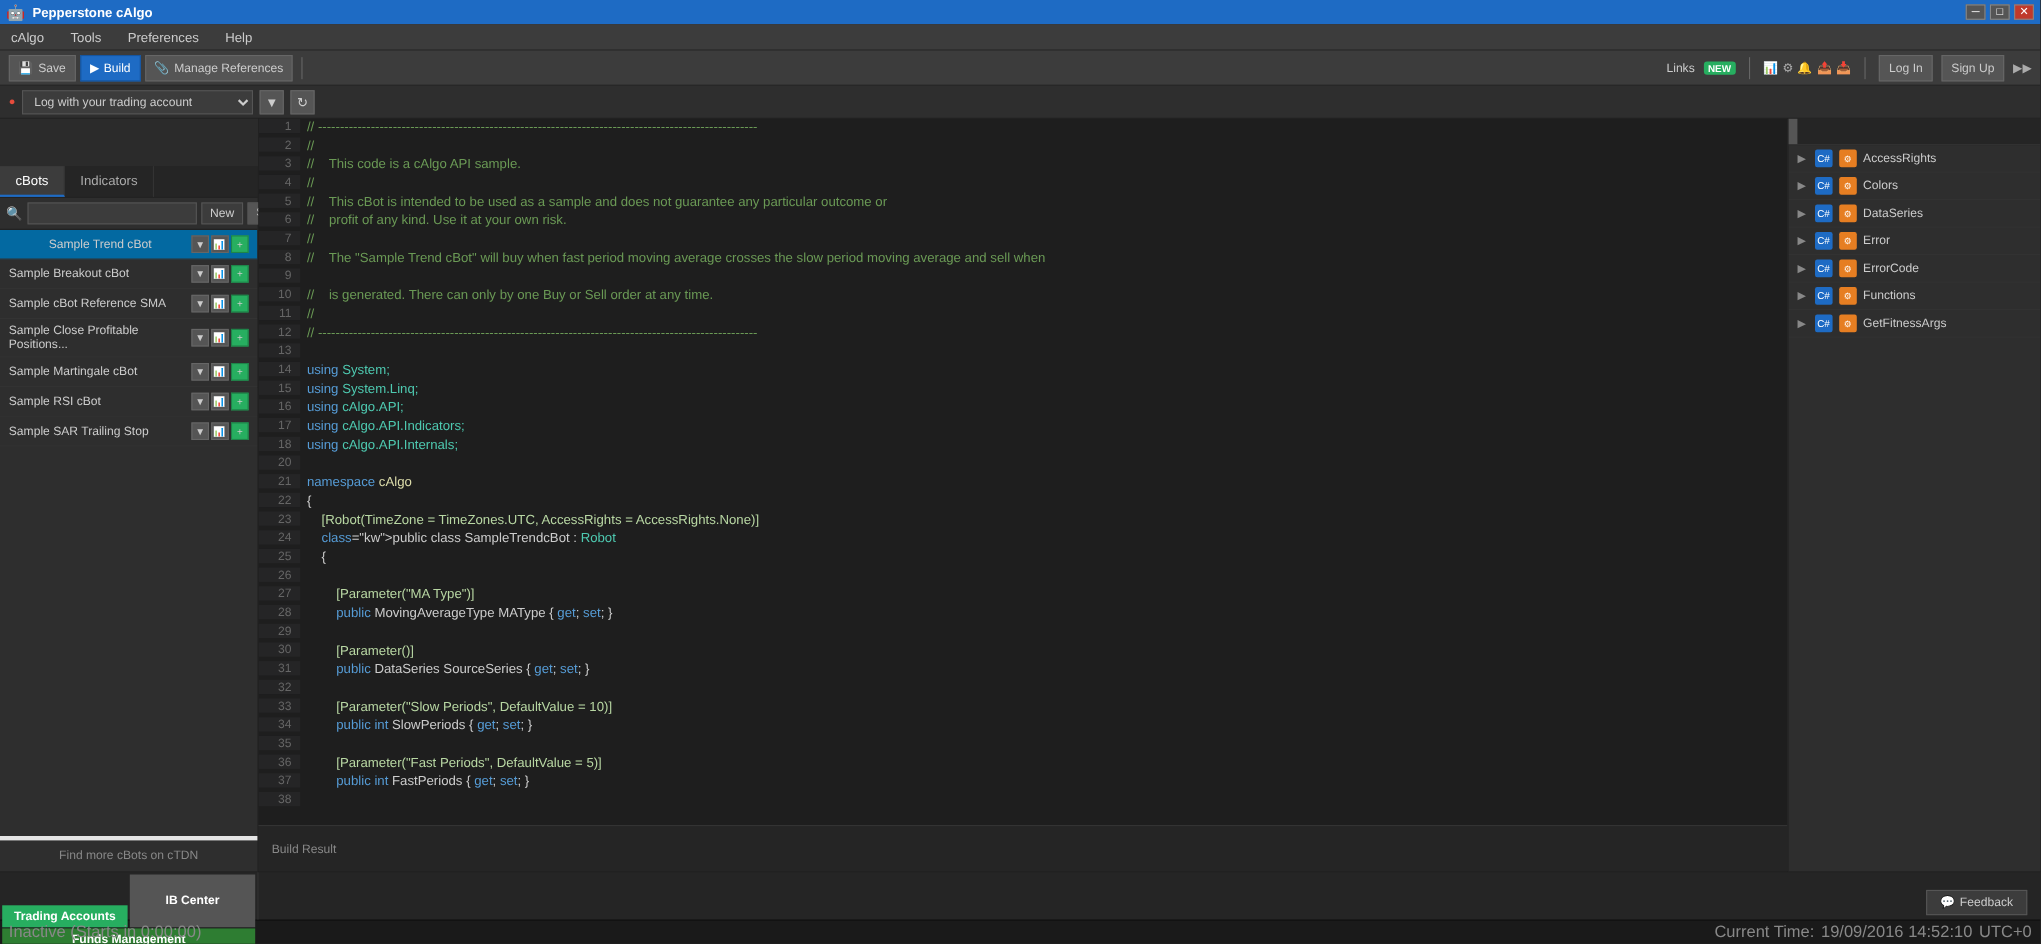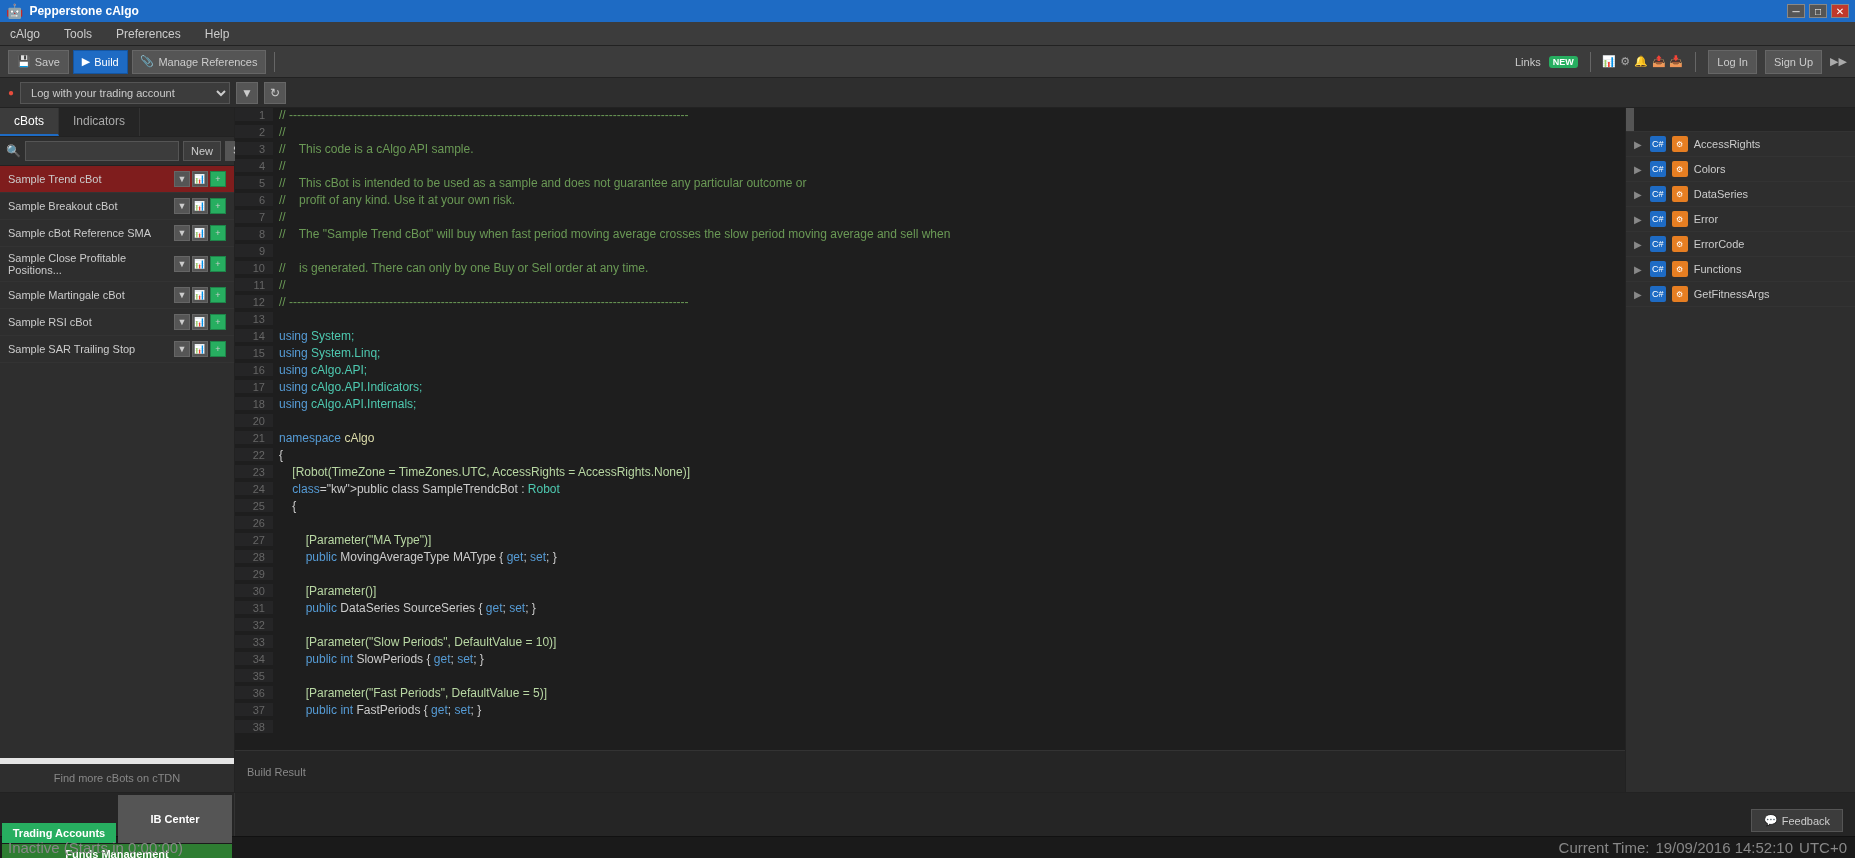--- a/index.html
+++ b/index.html
@@ -112,20 +112,21 @@
       height: calc(858px - 22px - 24px - 32px - 30px - 22px - 22px);
     }
 
     
     #left-panel {
       width: 235px;
       background: #2e2e2e;
       display: flex;
       flex-direction: column;
       border-right: 1px solid #222;
+      margin-top: 43px;
     }
 
     
     #panel-tabs {
       display: flex;
       background: #252525;
       border-bottom: 1px solid #222;
     }
     .panel-tab {
       padding: 6px 14px;
@@ -172,21 +173,21 @@
     
     #cbot-list { flex: 1; overflow-y: auto; }
     .cbot-item {
       display: flex;
       align-items: center;
       padding: 5px 8px;
       border-bottom: 1px solid #333;
       cursor: pointer;
       background: #2e2e2e;
     }
-    .cbot-item.selected { background: #7f1d1d; }
+    .cbot-item.selected { background: #0369a1; text-align: center; }
     .cbot-name { flex: 1; font-size: 11px; color: #ccc; }
     .cbot-actions { display: flex; gap: 2px; }
     .cbot-action-btn {
       width: 16px;
       height: 16px;
       background: #555;
       border: 1px solid #666;
       color: #ccc;
       font-size: 9px;
       display: flex;
@@ -196,21 +197,21 @@
     }
     .cbot-action-btn.plus { background: #27ae60; border-color: #1e8449; }
 
     
     #find-more {
       padding: 8px;
       text-align: center;
       font-size: 11px;
       color: #888;
       cursor: pointer;
-      border-top: 6px solid #e5e5e5;
+      border-top: 4px solid #e5e5e5;
     }
 
     
     #editor-area {
       flex: 1;
       display: flex;
       flex-direction: column;
       background: #1e1e1e;
     }
 

